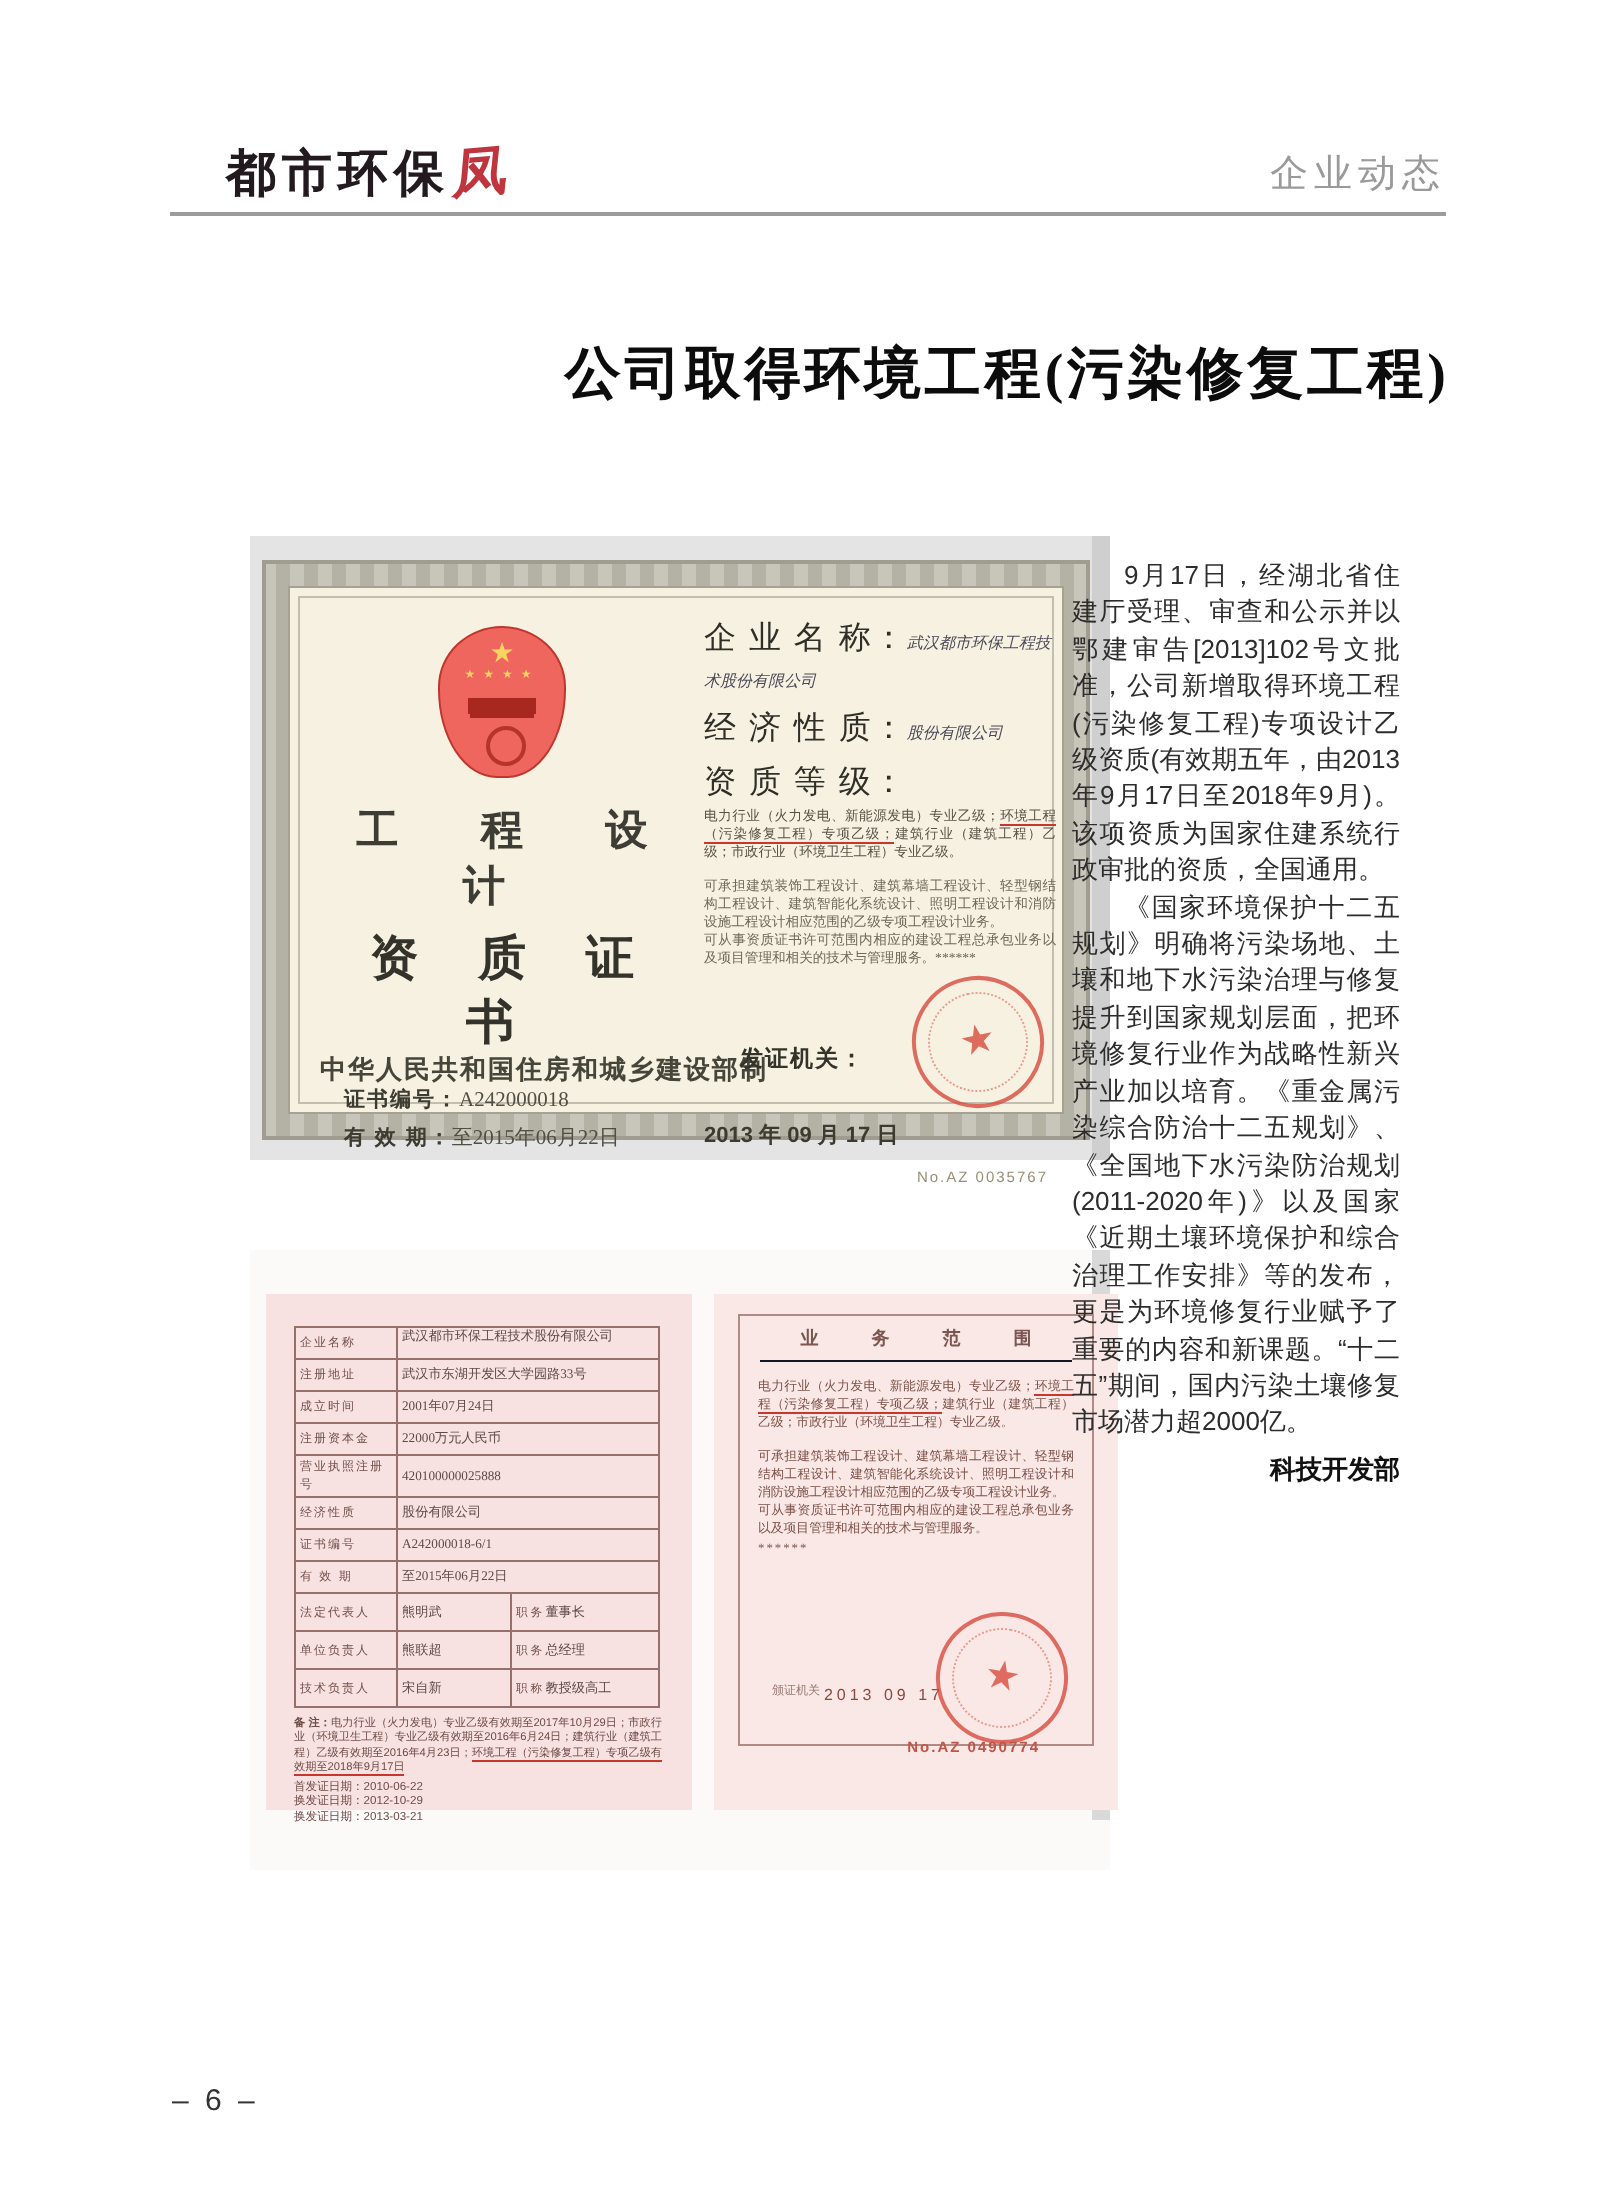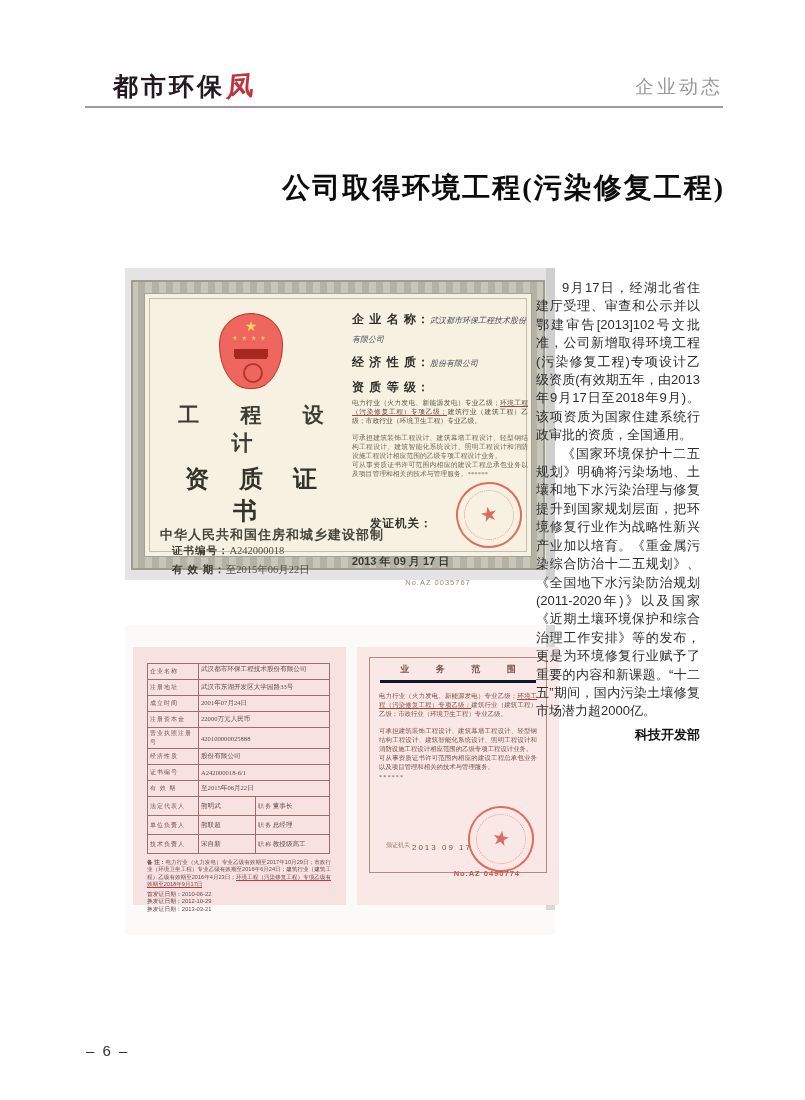--- a/index.html
+++ b/index.html
@@ -58,41 +58,41 @@
         font-size:24px;letter-spacing:12px;text-indent:12px;color:#33332b;}
   .cert-meta{margin-top:14px;text-align:left;padding-left:14px;font-size:10.5px;
         color:#3c3c32;line-height:18px;}
   .cert-meta .lbl{font-weight:bold;letter-spacing:1px;}
   .cert-meta .val{font-family:"Liberation Serif",serif;color:#514f41;}
   .cert-issuer{position:absolute;left:16px;bottom:13px;font-size:13px;font-weight:bold;
         letter-spacing:1px;color:#45453a;}
 
   .cert-right{position:absolute;left:208px;top:16px;width:176px;text-align:left;}
   .fld{margin-bottom:6px;}
-  .fld .flbl{font-weight:bold;font-size:12px;color:#2f2f28;letter-spacing:1px;}
+  .fld .flbl{font-weight:normal;font-size:16px;color:#2f2f28;letter-spacing:1px;}
   .fld .fval{font-size:8px;font-family:"Liberation Serif",serif;font-style:italic;
         color:#4c4a58;}
   .grade-text{font-size:6.8px;line-height:9px;color:#585346;margin-top:2px;
         font-family:"Liberation Serif",serif;text-align:justify;}
   .u-red{border-bottom:1.5px solid #c8372e;}
   .scope-text{margin-top:8px;font-size:6.8px;line-height:9px;color:#6e6a58;
         font-family:"Liberation Serif",serif;text-align:justify;}
   .issue-row{position:relative;margin-top:16px;height:56px;}
   .issue-lbl{position:absolute;left:18px;top:22px;font-weight:bold;font-size:11.5px;
         color:#33332a;letter-spacing:1px;}
   .seal{position:absolute;border-radius:50%;border:2.5px solid #d94b3e;opacity:.8;
         transform:rotate(-12deg);}
   .seal .seal-star{position:absolute;top:50%;left:50%;transform:translate(-50%,-54%);
         color:#d94b3e;font-size:20px;}
   .seal .seal-ring{position:absolute;inset:6px;border-radius:50%;
         border:1px dotted #e4867c;}
   .seal1{right:6px;top:-12px;width:62px;height:62px;}
   .issue-date{text-align:left;padding-right:6px;font-weight:bold;font-size:11px;
         color:#3b3b30;margin-top:4px;}
-  .issue-serial{text-align:center;padding-right:4px;font-size:7.5px;color:#978f74;
+  .issue-serial{text-align:right;padding-right:4px;font-size:7.5px;color:#978f74;
         margin-top:9px;letter-spacing:1px;}
 
   
   .photo2{position:absolute;left:125px;top:625px;width:430px;height:310px;background:#fbfaf9;}
   .photo2 .edge-strip2{position:absolute;right:0;top:0;width:9px;height:285px;background:#d9d9d9;}
 
   .pink-left{position:absolute;left:8px;top:22px;width:213px;height:258px;background:#f7e2e1;}
   .ltable{position:absolute;left:14px;top:16px;width:183px;border-collapse:collapse;}
   .ltable td{border:1px solid #96716c;padding:1px 2px;vertical-align:middle;}
   .ltable .tl{width:46px;font-size:6px;letter-spacing:1px;color:#73504b;}
@@ -103,21 +103,21 @@
   .ltable .nm{width:52px;}
   .overflow-up{position:relative;top:-3px;display:block;line-height:7px;}
   .remark{position:absolute;left:14px;top:212px;width:184px;font-size:5.6px;
         line-height:7.4px;color:#6d4b46;text-align:justify;}
   .remark .rlbl{font-weight:bold;}
   .remark-dates{margin-top:2px;font-size:5.8px;line-height:7.6px;color:#6d4b46;}
 
   .pink-right{position:absolute;left:232px;top:22px;width:202px;height:258px;background:#f9e8e5;}
   .biz-box{position:absolute;left:12px;right:12px;top:10px;bottom:32px;
         border:1px solid #b08a84;}
-  .biz-head{margin:5px 10px 0;padding-bottom:4px;border-bottom:3px solid #0f172a;
+  .biz-head{margin:5px 10px 0;padding-bottom:4px;border-bottom:1px solid #0f172a;
         text-align:center;font-size:9px;letter-spacing:12px;text-indent:12px;
         color:#7c5650;font-weight:bold;}
   .biz-body{padding:8px 9px 0;font-size:6.4px;line-height:9.2px;color:#7c5048;
         text-align:justify;font-family:"Liberation Serif",serif;}
   .biz-body p{margin:0 0 7px;}
   .stars-line{letter-spacing:1px;}
   .seal2{right:12px;bottom:0px;width:62px;height:62px;transform:rotate(10deg);}
   .biz-issuer{position:absolute;left:16px;bottom:22px;font-size:6px;color:#9a7a74;}
   .biz-date{position:absolute;right:74px;bottom:20px;font-size:8px;color:#8a4a42;
         letter-spacing:2px;}

